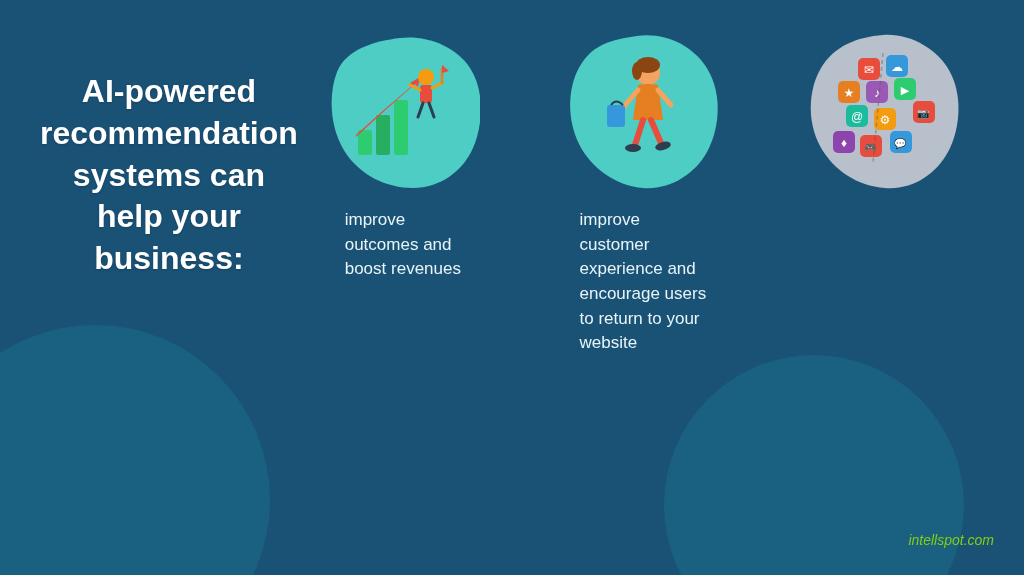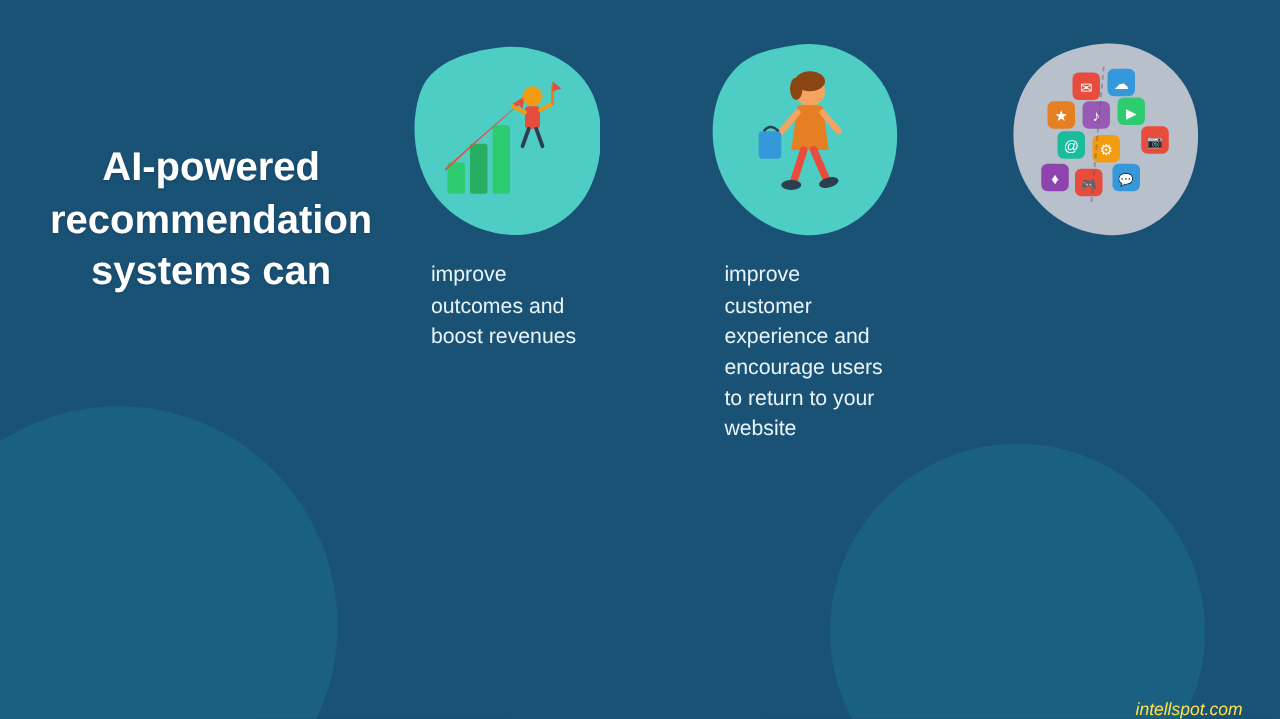--- a/index.html
+++ b/index.html
@@ -97,23 +97,23 @@
     .card-text {
       color: #1a1a2e;
       font-size: 17px;
       line-height: 1.45;
       font-weight: 400;
       color: #e8f4f8;
     }
 
     .footer-brand {
       position: absolute;
-      bottom: 0;
+      bottom: 27px;
       right: 30px;
-      color: #fde047;
+      color: #84cc16;
       font-size: 14px;
       font-style: italic;
       z-index: 2;
     }
 
     
     .illus-container {
       position: relative;
       z-index: 2;
       width: 120px;
@@ -126,20 +126,21 @@
 </head>
 <body>
 
 <div class="bg-container">
   <div class="circle-bottom-left"></div>
   <div class="circle-bottom-right"></div>
 
   <div class="content">
     <h1 class="title">
       <span>AI-powered recommendation systems can</span><br>
+      <span>help your business:</span>
     </h1>
 
     <div class="cards-row">
 
       <div class="card">
         <div class="blob-container">
           <svg class="blob-svg" viewBox="0 0 155 160" xmlns="http://www.w3.org/2000/svg">
             <path d="M75,8 C100,5 130,15 145,38 C160,61 158,95 148,118 C138,141 115,158 88,158 C61,158 35,145 20,122 C5,99 3,65 12,42 C21,19 50,11 75,8 Z" fill="#4ecdc4"></path>
           </svg>
           <div class="illus-container">

